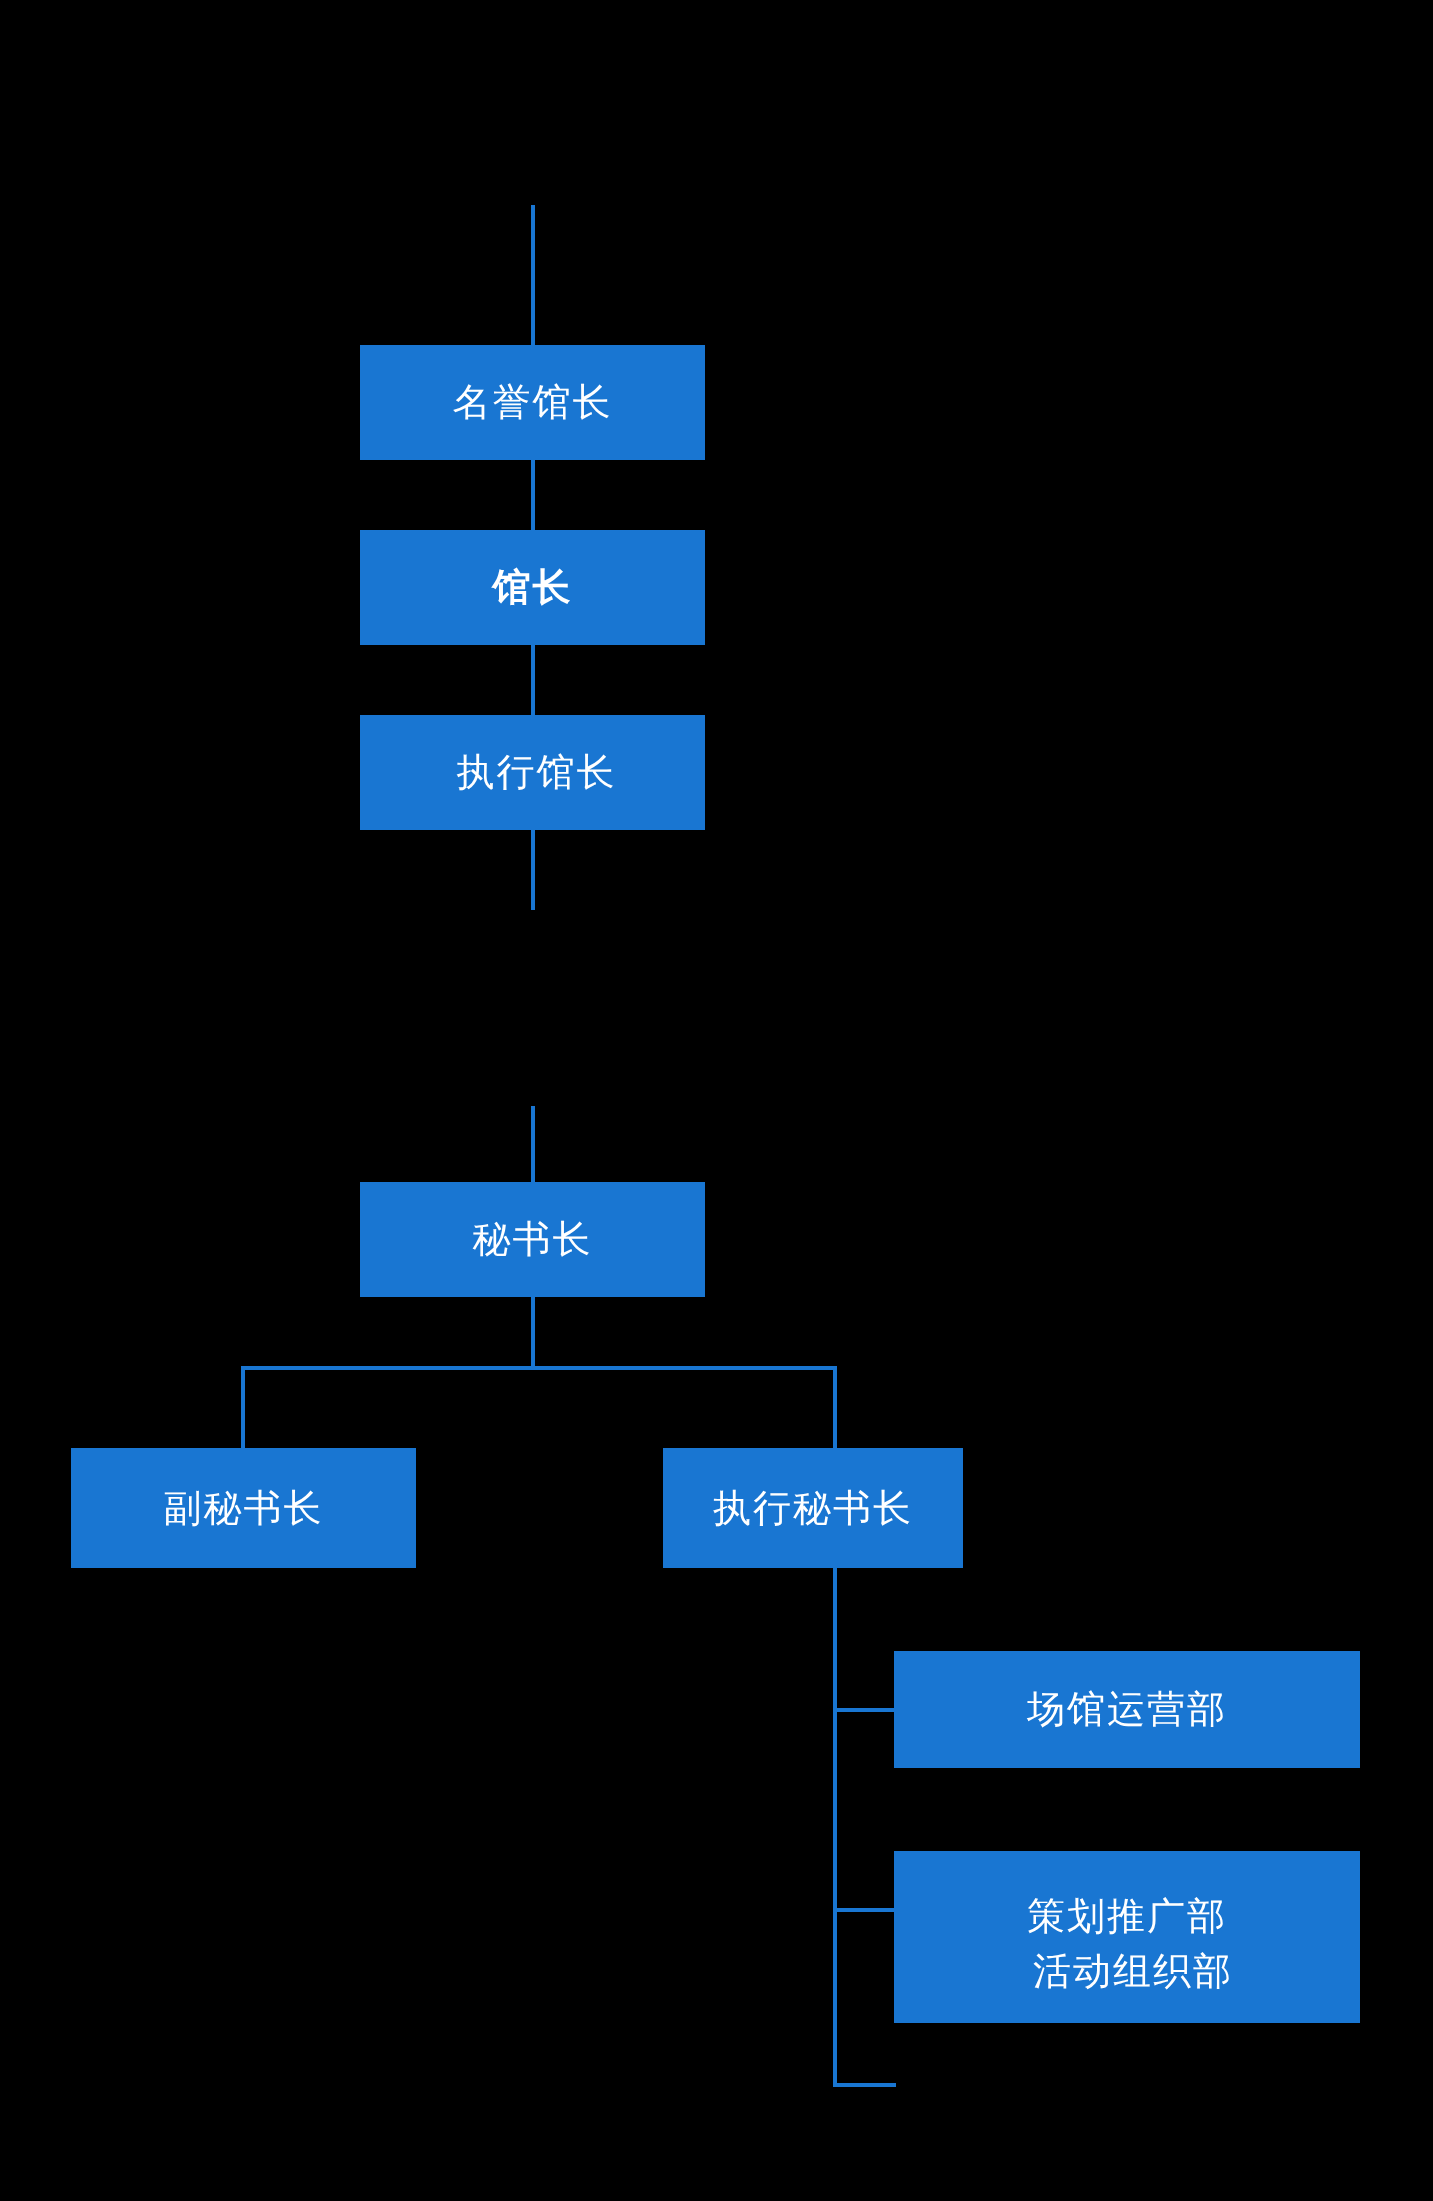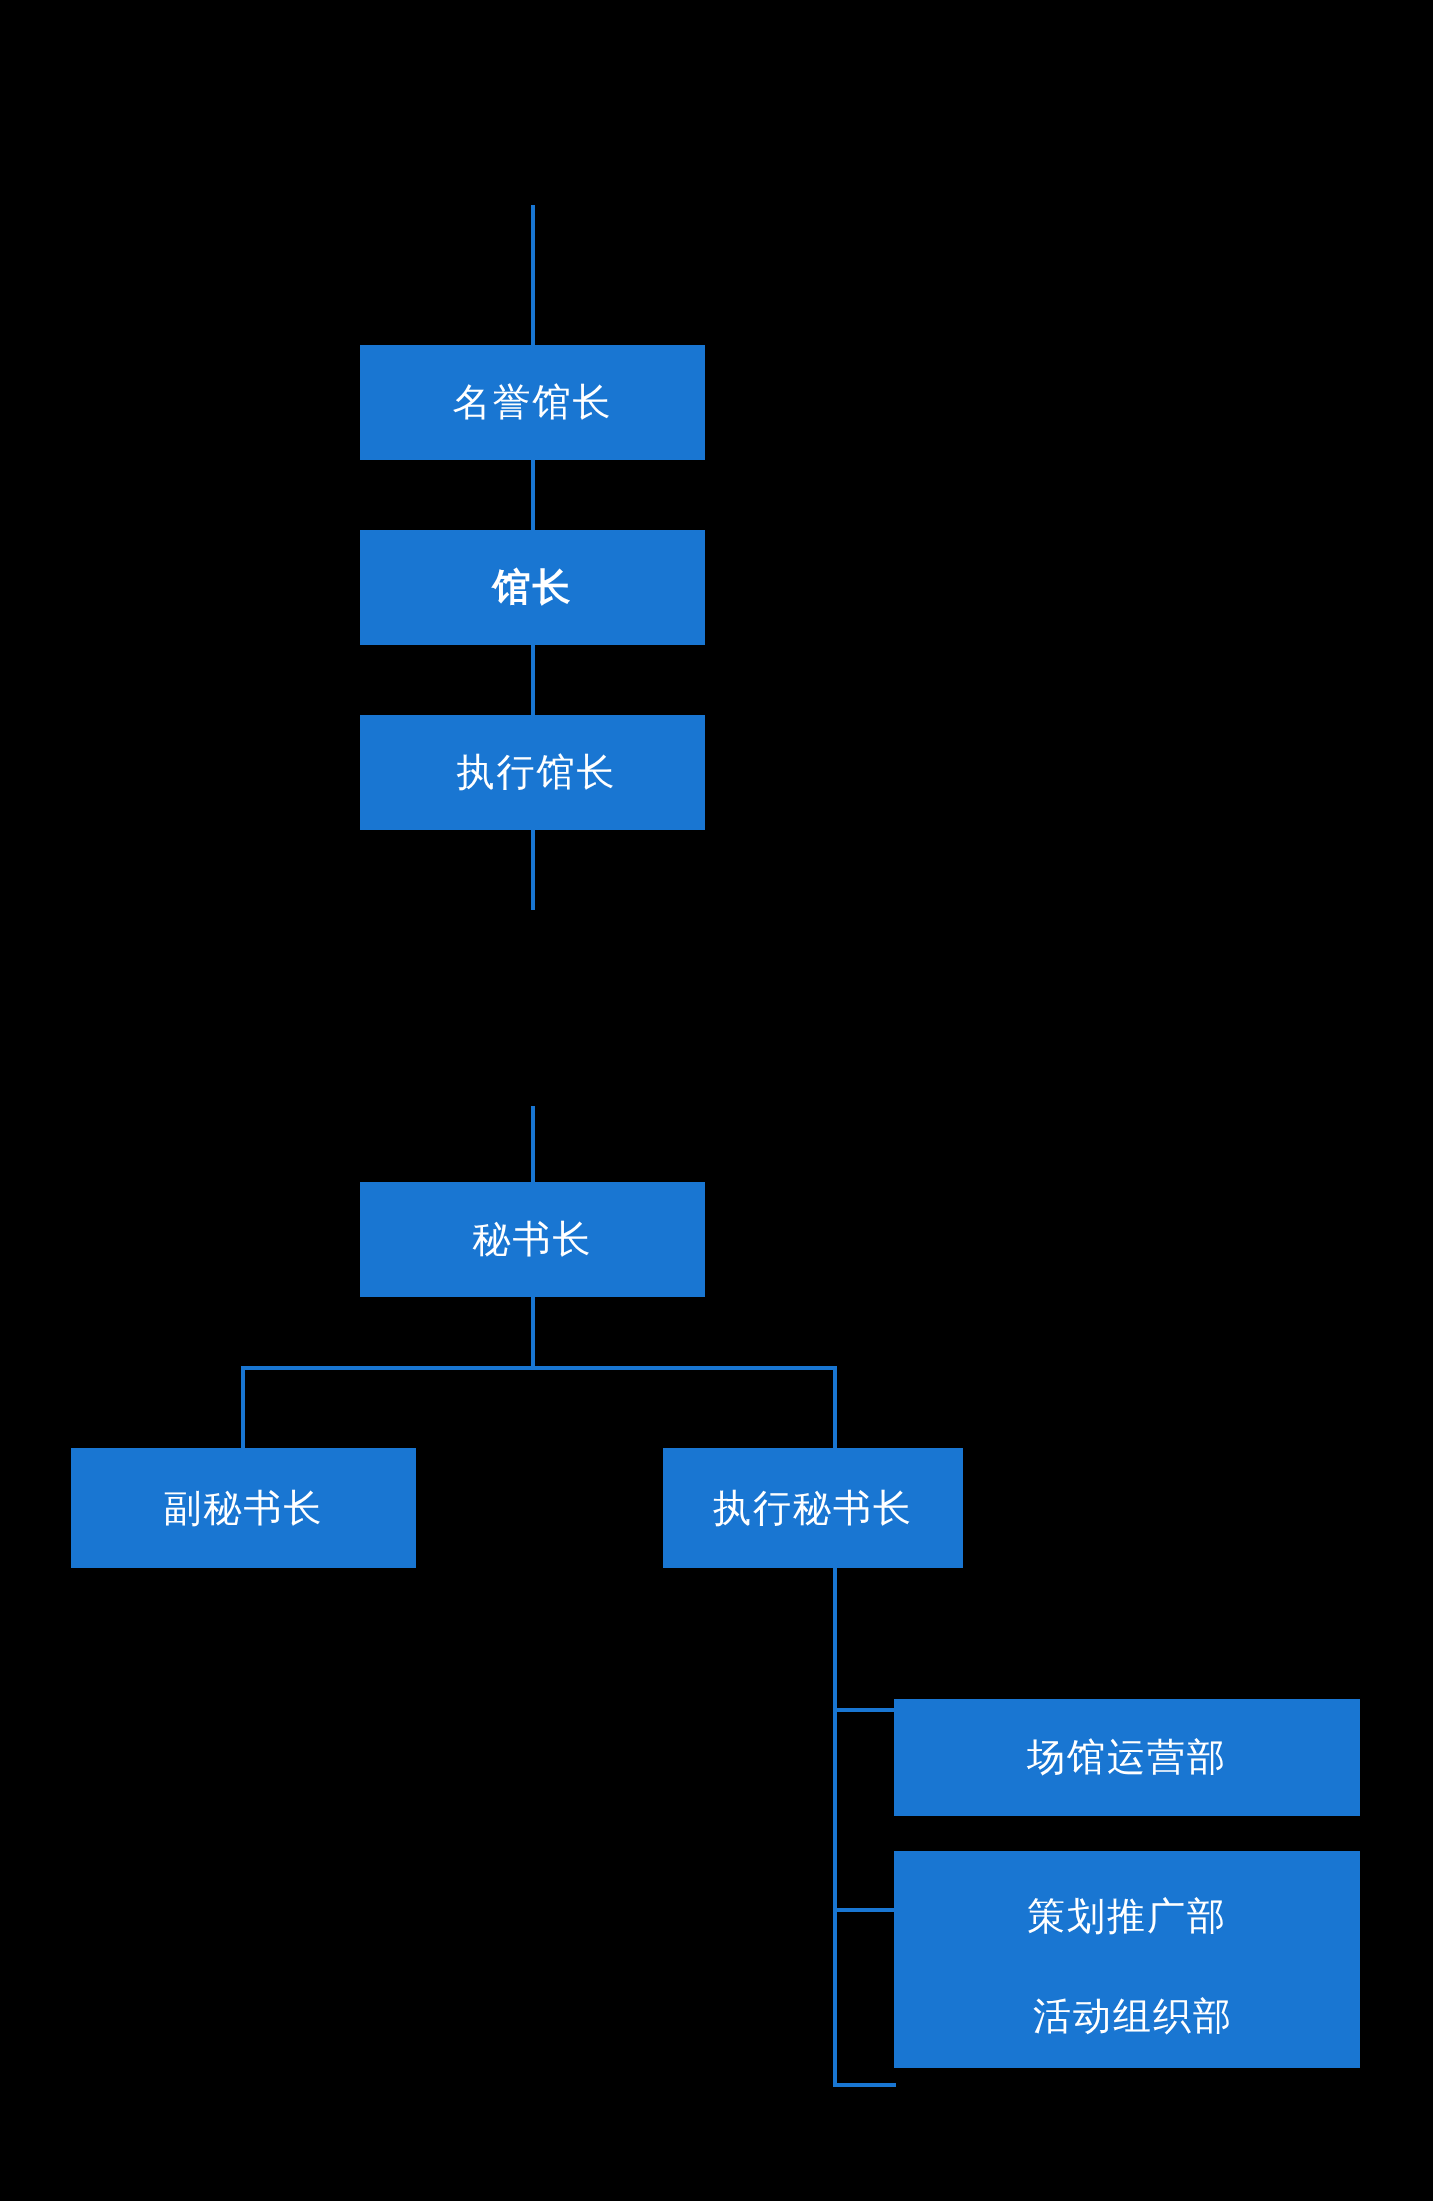--- a/index.html
+++ b/index.html
@@ -104,29 +104,29 @@
   </div>
 
   <div class="node node-box" style="left:663px; top:1448px; width:300px; height:120px; font-size:38px;">
     <span class="node-label">执行秘书长</span>
   </div>
 
   <div class="connector conn-v" style="left:833px; top:1568px; height:519px;"></div>
 
   <div class="connector conn-h" style="left:833px; top:1708px; width:63px;"></div>
 
-  <div class="node node-box" style="left:894px; top:1651px; width:466px; height:117px; font-size:38px;margin-top:48px;">
+  <div class="node node-box" style="left:894px; top:1651px; width:466px; height:117px; font-size:38px;">
     <span class="node-label">场馆运营部</span>
   </div>
 
   <div class="connector conn-h" style="left:833px; top:1908px; width:63px;"></div>
 
   <div class="node node-box" style="left:894px; top:1851px; width:466px; height:130px; font-size:38px;">
     <span class="node-label">策划推广部</span>
   </div>
 
   <div class="connector conn-h" style="left:833px; top:2083px; width:63px;"></div>
 
-  <div class="node node-box" style="left:894px; top:1965px; width:466px; height:103px; font-size:38px;padding-left:12px;">
+  <div class="node node-box" style="left:894px; top:1920px; width:466px; height:103px; font-size:38px;padding-left:12px;">
     <span class="node-label">活动组织部</span>
   </div>
 
 </div>
 
 </body></html>

